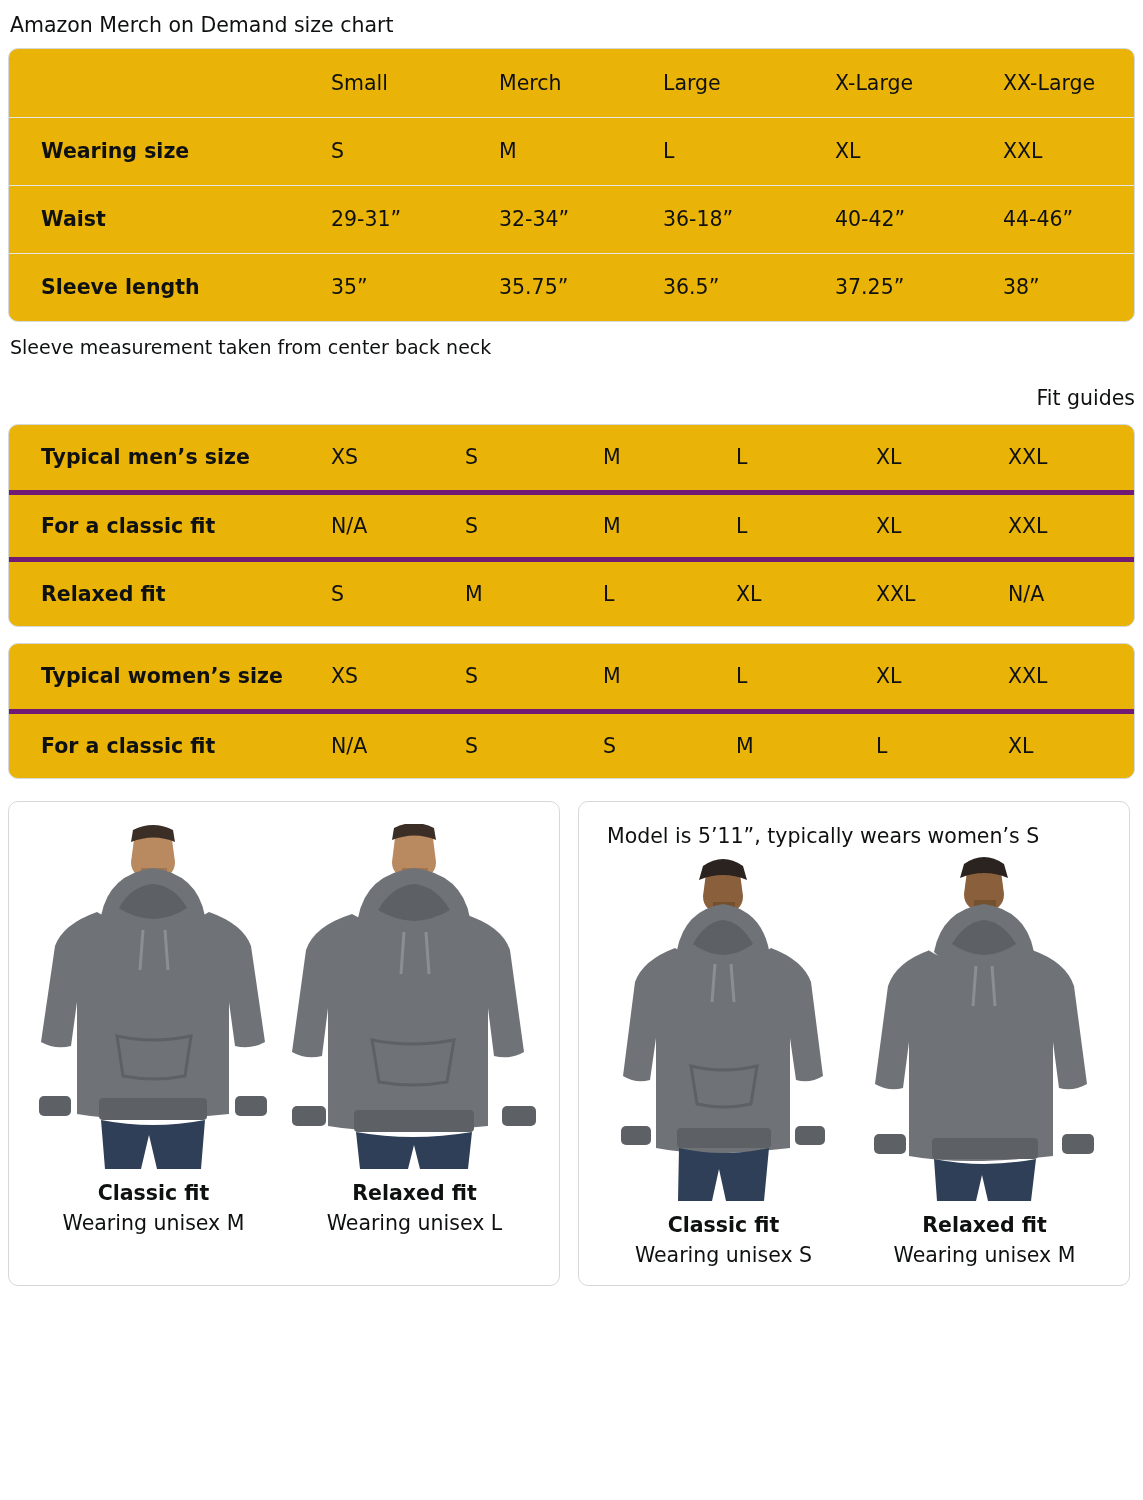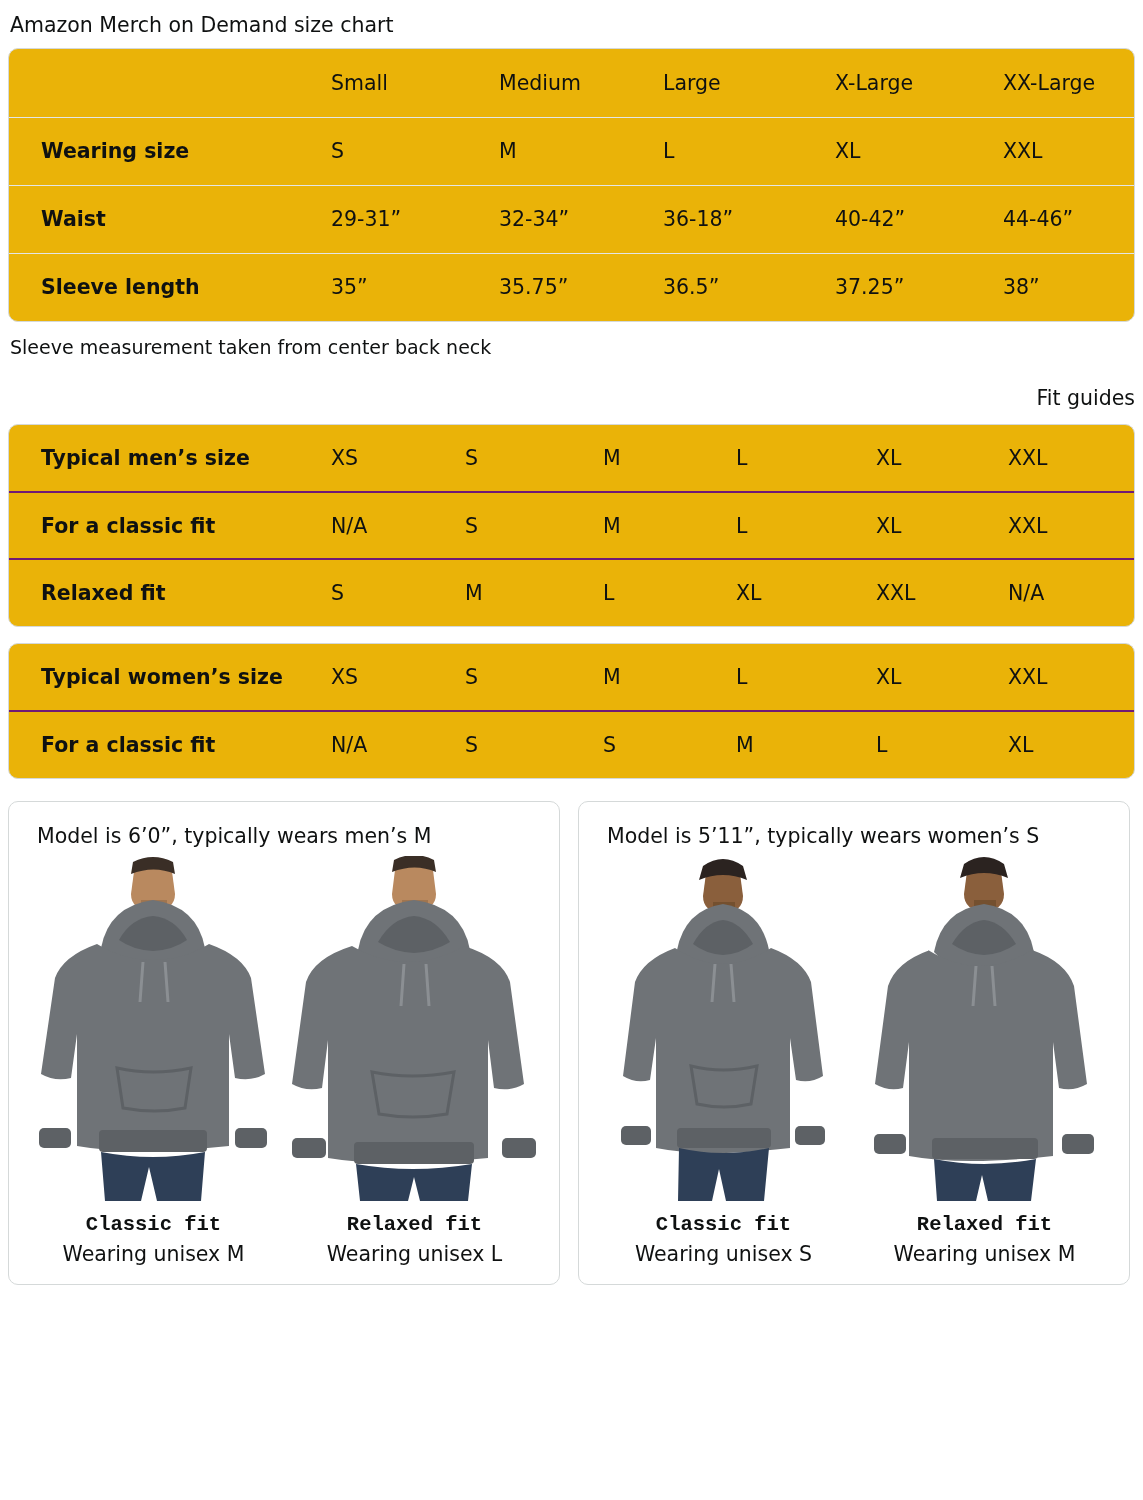--- a/index.html
+++ b/index.html
@@ -61,21 +61,21 @@
     color: #0f1111;
     margin: 14px 0 0 2px;
   }
   .section-title {
     font-size: 20.5px;
     color: #0f1111;
     margin: 28px 0 14px 2px;
     text-align: right;
   }
   
-  .fit-table tr + tr { border-top: 2px solid #701a75; }
+  .fit-table tr + tr { border-top: 5px solid #701a75; }
   .fit-table td { height: 67px; padding: 0; }
   .fit-table .f0 { width: 322px; padding-left: 32px; }
   .fit-table .f1 { width: 134px; }
   .fit-table .f2 { width: 138px; }
   .fit-table .f3 { width: 133px; }
   .fit-table .f4 { width: 140px; }
   .fit-table .f5 { width: 132px; }
   .fit-table .f6 { width: auto; }
   .spacer-16 { height: 16px; }
   
@@ -106,21 +106,20 @@
   }
   .fig {
     width: 100%;
     height: 345px;
     position: relative;
   }
   .fit-name {
     font-size: 20.5px;
     font-weight: 700;
     margin-top: 12px;
-    font-family: Liberation Mono, monospace;
   }
   .fit-sub {
     font-size: 20.5px;
     font-weight: 400;
     margin-top: 6px;
   }
   svg { display: block; }
 </style>
 </head>
 <body>
@@ -128,21 +127,21 @@
 <div class="page">
 
   <div class="doc-title">Amazon Merch on Demand size chart</div>
 
   <div class="card">
     <table class="size-chart">
       <tbody>
           <tr>
         <th class="c0"></th>
         <th class="c1">Small</th>
-        <th class="c2">Medium</th>
+        <th class="c2">Merch</th>
         <th class="c3">Large</th>
         <th class="c4">X-Large</th>
         <th class="c5">XX-Large</th>
       </tr>
       <tr>
         <td class="c0 row-label">Wearing size</td>
         <td class="c1">S</td>
         <td class="c2">M</td>
         <td class="c3">L</td>
         <td class="c4">XL</td>
@@ -229,21 +228,20 @@
         <td class="f5">L</td>
         <td class="f6">XL</td>
       </tr>
     </tbody>
       </table>
   </div>
 
   <div class="models">
 
     <div class="model-card">
-      <div class="model-caption">Model is 6’0”, typically wears men’s M</div>
       <div class="model-row">
 
         <div class="model-col">
           <div class="fig">
             <svg viewBox="0 0 260 345" width="260" height="345" aria-hidden="true">
 
               <path d="M112 8 q18 -6 36 0 l4 30 q0 16 -22 18 q-22 -2 -22 -18 z" fill="#b9895f"></path>
               <path d="M110 6 q20 -10 40 0 l2 12 q-21 -9 -44 0 z" fill="#3a2e26"></path>
 
               <rect x="118" y="44" width="26" height="18" fill="#a0754f"></rect>

